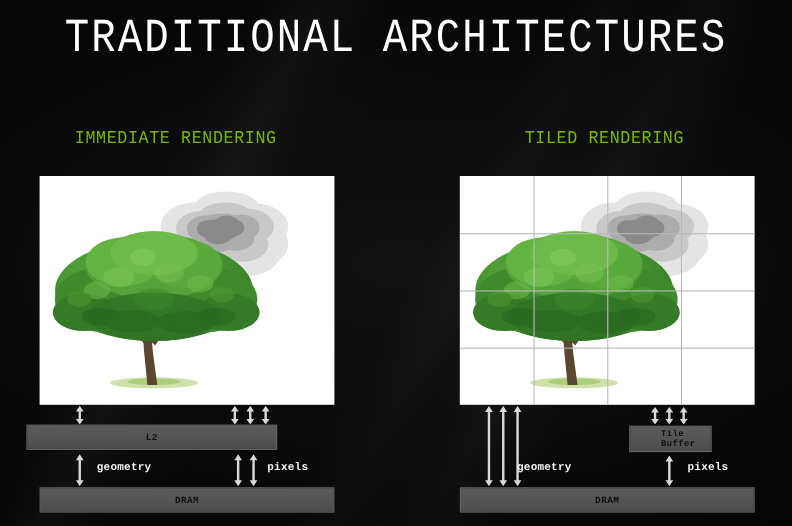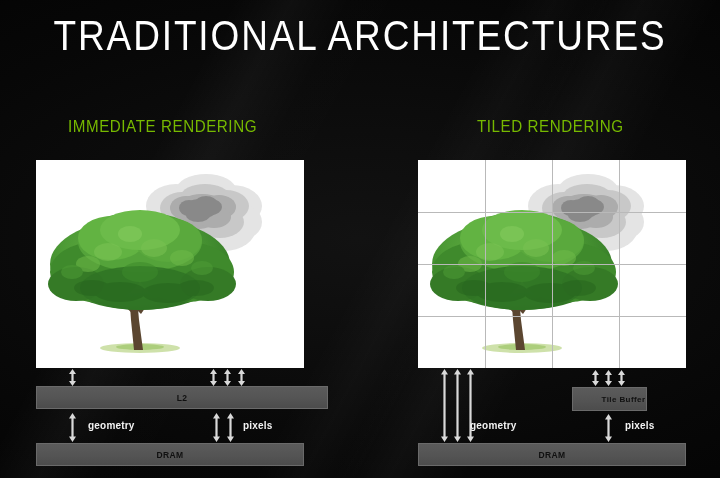--- a/index.html
+++ b/index.html
@@ -6,21 +6,21 @@
     margin: 0;
     padding: 0;
     background: #000;
   }
   #slide {
     position: relative;
     width: 720px;
     height: 478px;
     overflow: hidden;
     background: #0f172a;
-    font-family: Liberation Sans, sans-serif;
+    font-family: Liberation Mono, monospace;
     -webkit-font-smoothing: antialiased;
   }
   
   .bg-streaks {
     position: absolute;
     inset: 0;
     background:
       linear-gradient(118deg, rgba(255,255,255,0.000) 0%, rgba(255,255,255,0.000) 24%, rgba(255,255,255,0.035) 30%, rgba(255,255,255,0.005) 36%, rgba(255,255,255,0.000) 44%, rgba(255,255,255,0.000) 60%, rgba(255,255,255,0.030) 66%, rgba(255,255,255,0.000) 74%, rgba(255,255,255,0.000) 100%),
       linear-gradient(118deg, rgba(255,255,255,0.000) 0%, rgba(255,255,255,0.000) 52%, rgba(255,255,255,0.022) 57%, rgba(255,255,255,0.000) 63%, rgba(255,255,255,0.000) 100%),
       radial-gradient(120% 90% at 50% 50%, #121212 0%, #070707 55%, #000000 100%);
@@ -87,21 +87,21 @@
     border: 1px solid #6a6a6a;
     box-sizing: border-box;
     color: #101010;
     font-size: 8.5px;
     letter-spacing: 0.4px;
     font-weight: 700;
     display: flex;
     align-items: center;
     justify-content: center;
   }
-  #bar-l2        { left: 36px;  top: 386px; width: 292px; height: 23px; }
+  #bar-l2        { left: 24px;  top: 386px; width: 228px; height: 23px; }
   #bar-dram-left { left: 36px;  top: 443px; width: 268px; height: 23px; }
   #bar-dram-right{ left: 418px; top: 443px; width: 268px; height: 23px; }
   #bar-tile-buffer {
     left: 572px; top: 387px; width: 75px; height: 24px;
     font-size: 8px;
     padding-left: 28px;
   }
 
   .mem-label {
     position: absolute;

